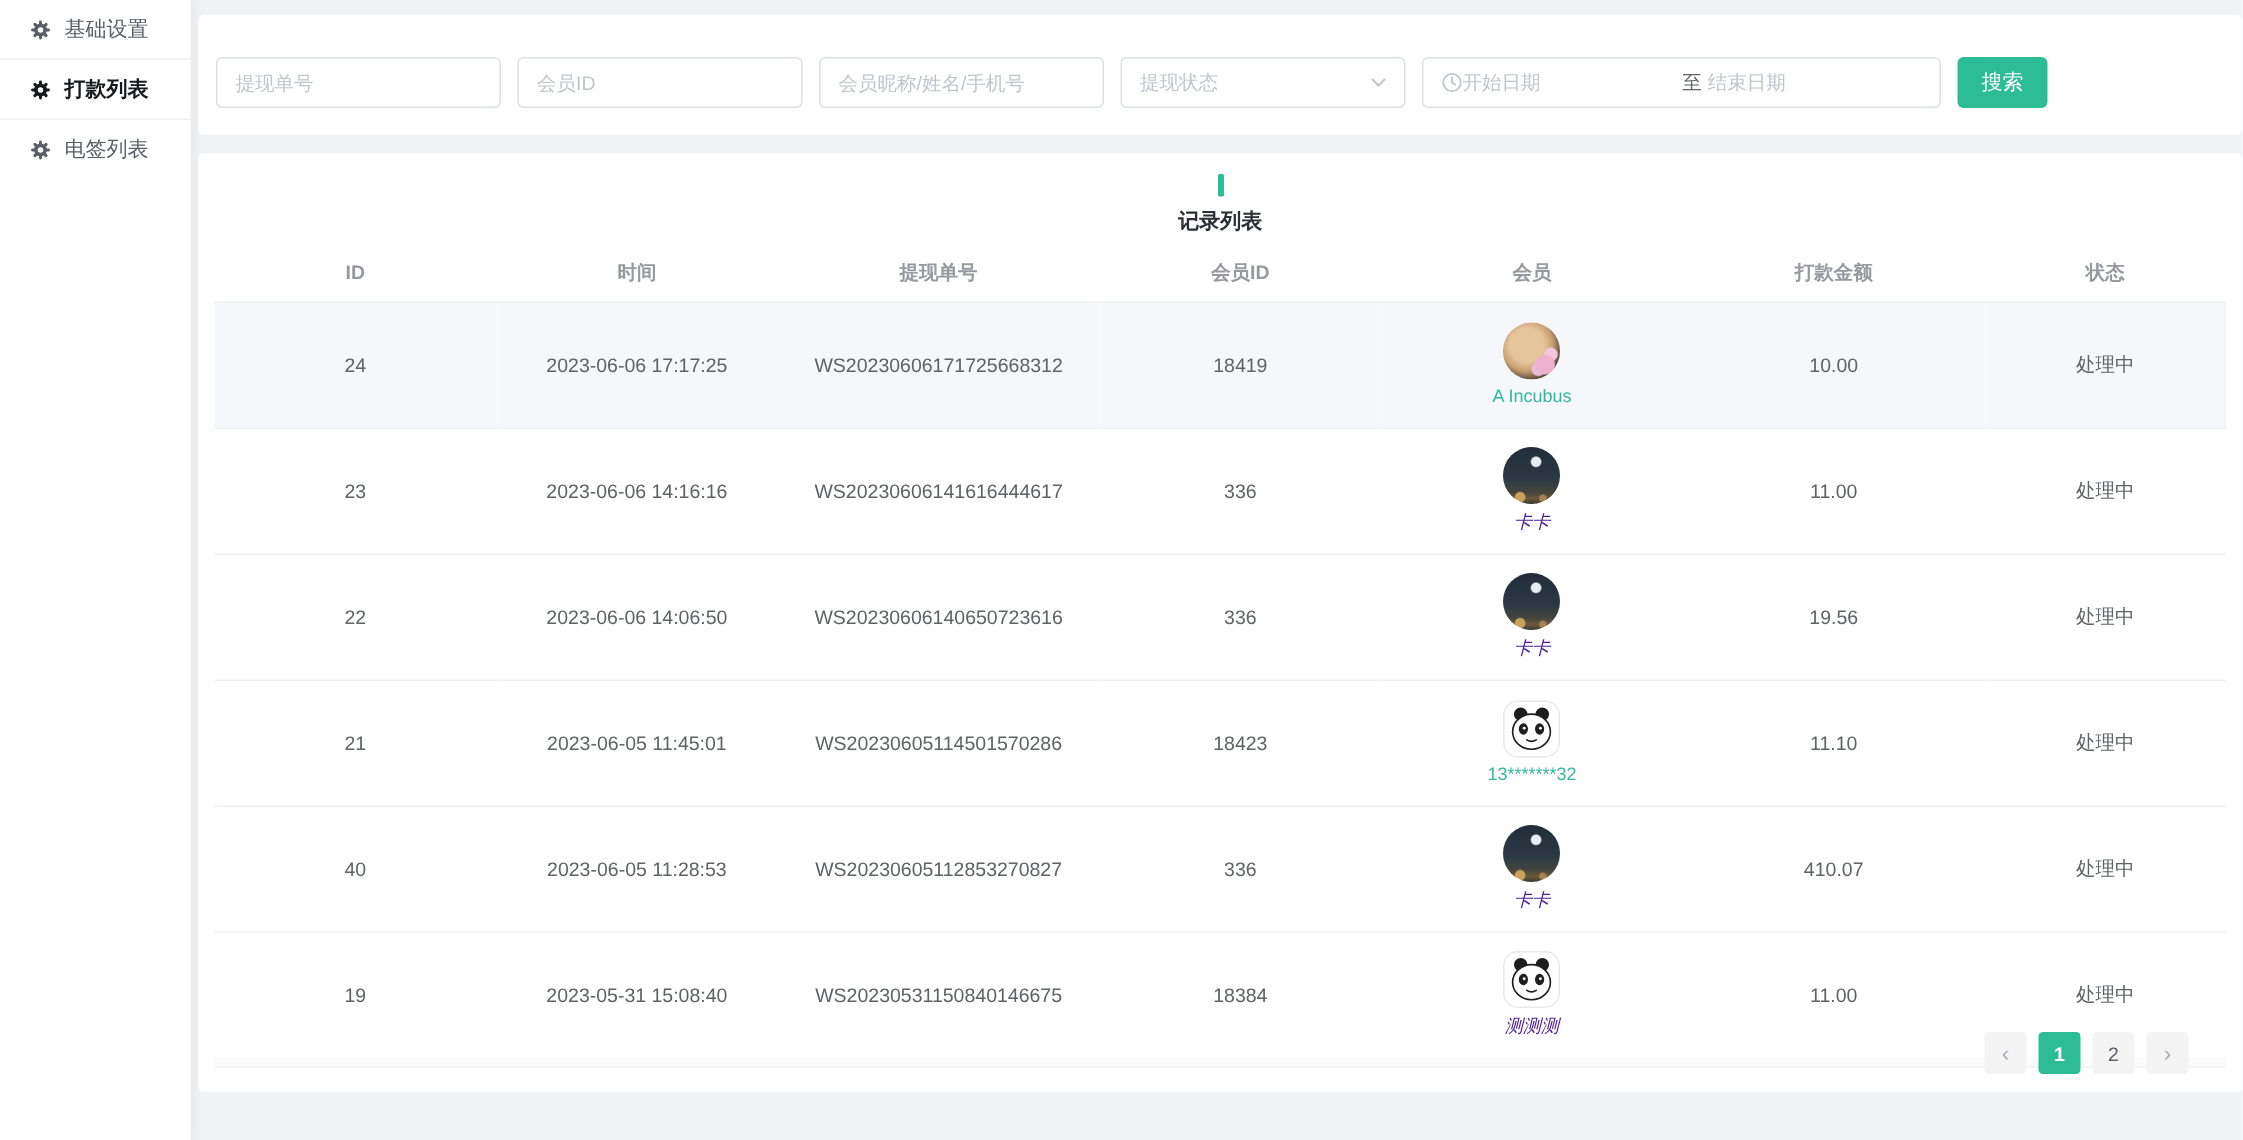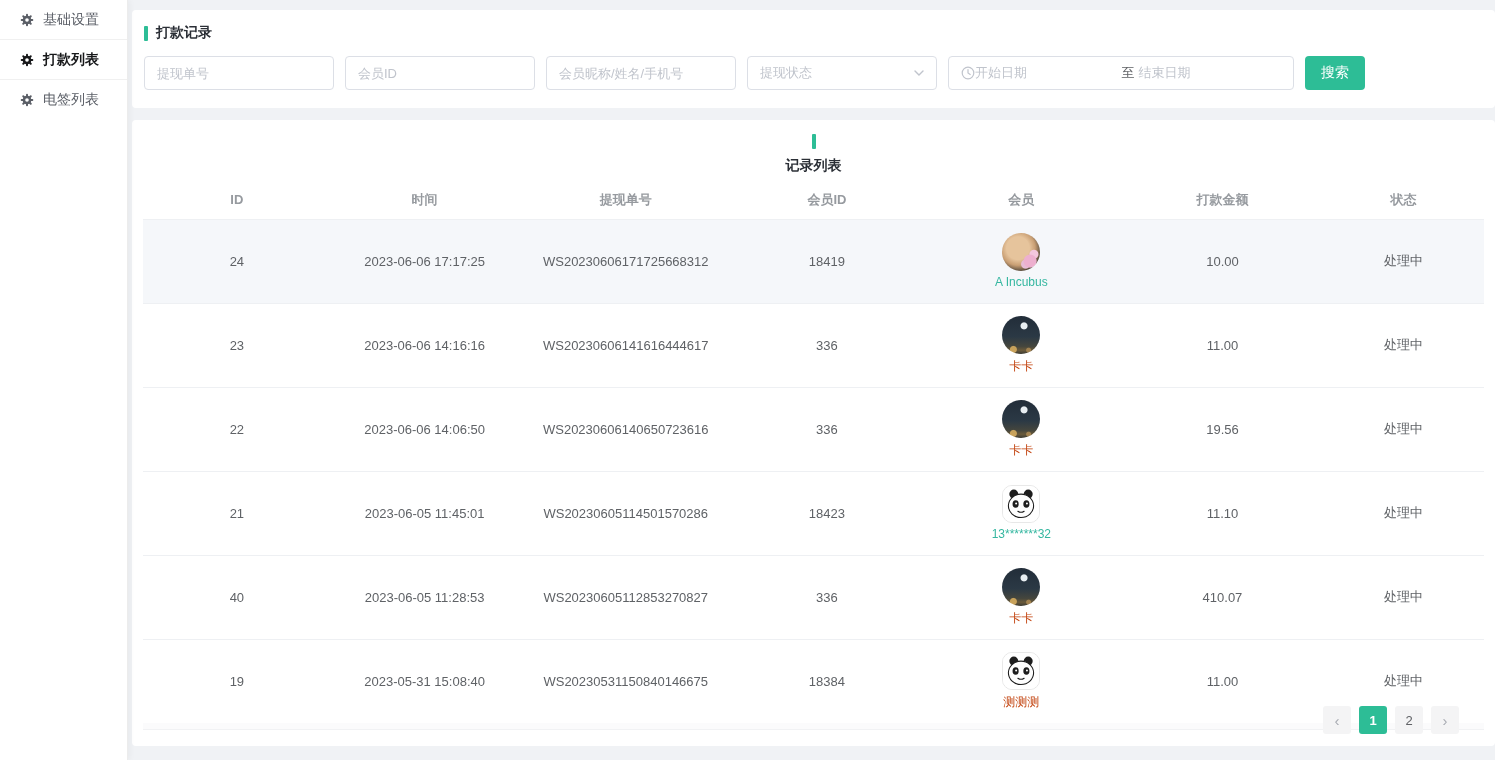--- a/index.html
+++ b/index.html
@@ -90,21 +90,21 @@
       radial-gradient(circle at 42% 40%, #e6c49c 0 36%, #c99f74 54%, #2f2d28 80%);
   }
   .avatar.avatar-night-sky {
     background:
       radial-gradient(circle at 58% 26%, #e8eef2 0 3px, rgba(232,238,242,0) 4px),
       radial-gradient(circle at 30% 88%, rgba(219,176,96,.85) 0 3px, rgba(0,0,0,0) 4px),
       radial-gradient(circle at 70% 90%, rgba(190,150,90,.7) 0 2px, rgba(0,0,0,0) 3px),
       linear-gradient(180deg,#222d39 0%,#2b3945 55%,#45463d 80%,#6a5a3a 90%,#3a3a33 100%);
   }
   .member-name { font-size:12px; color:#35b7a0; text-decoration:none; cursor:pointer; }
-  .member-name.link-light { color:#c2410c; }
+  .member-name.link-light { color:#4c1d95;font-style:italic; }
   .table-end { height:7px; margin:0 11px; border-bottom:1px solid #f1f2f4; background:#fbfbfc; }
   
   .pagination {
     position:absolute; right:36px; bottom:12px;
     display:flex; align-items:center; gap:8px;
   }
   .page-btn {
     min-width:28px; height:28px; border:none; border-radius:3px; background:#f4f4f5;
     color:#606266; font-size:13px; display:flex; align-items:center; justify-content:center;
     cursor:pointer; font-family:inherit;
@@ -155,24 +155,20 @@
       </g>
       <circle cx="10" cy="10" r="2.6" fill="#fff"></circle>
     </svg>
     <span>电签列表</span>
   </div>
 </nav>
 
 <div class="main">
 
   <section class="card filter-card">
-    <div class="section-title">
-      <span class="title-bar"></span>
-      <span class="title-text">打款记录</span>
-    </div>
     <div class="filter-row">
       <input class="f-input" placeholder="提现单号" style="">
       <input class="f-input" placeholder="会员ID" style="">
       <input class="f-input" placeholder="会员昵称/姓名/手机号" style="">
       <div class="f-select">
         <span>提现状态</span>
         <svg class="chev" viewBox="0 0 10 6">
           <path d="M1 1l4 4 4-4" fill="none" stroke="currentColor" stroke-width="1.4" stroke-linecap="round"></path>
         </svg>
       </div>

